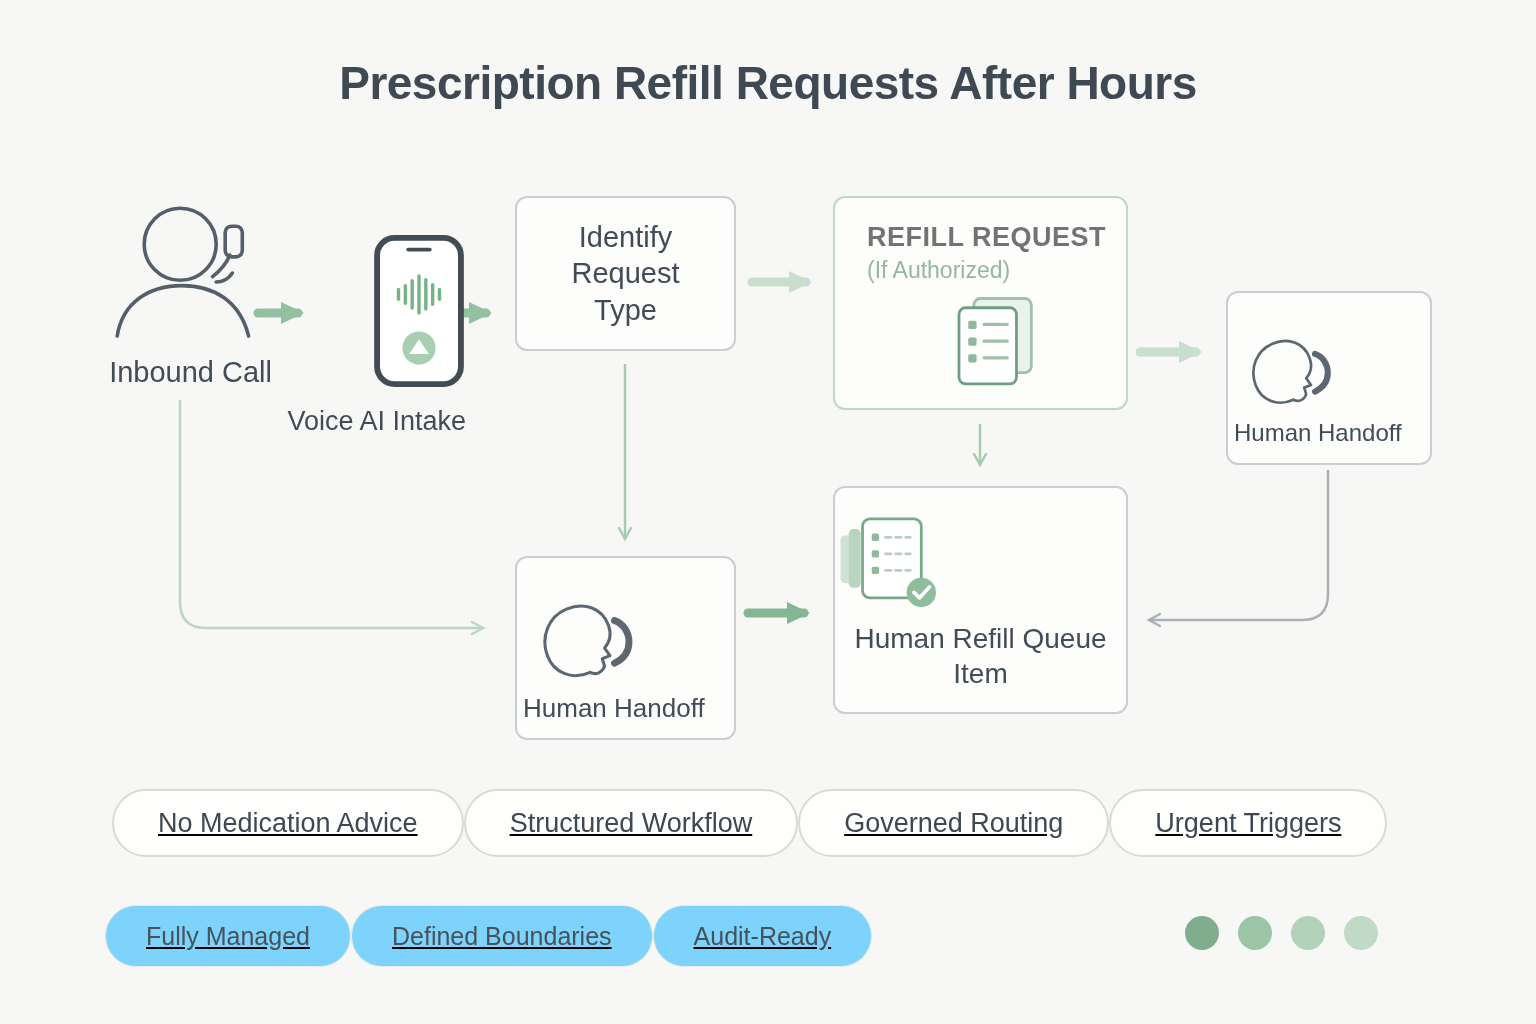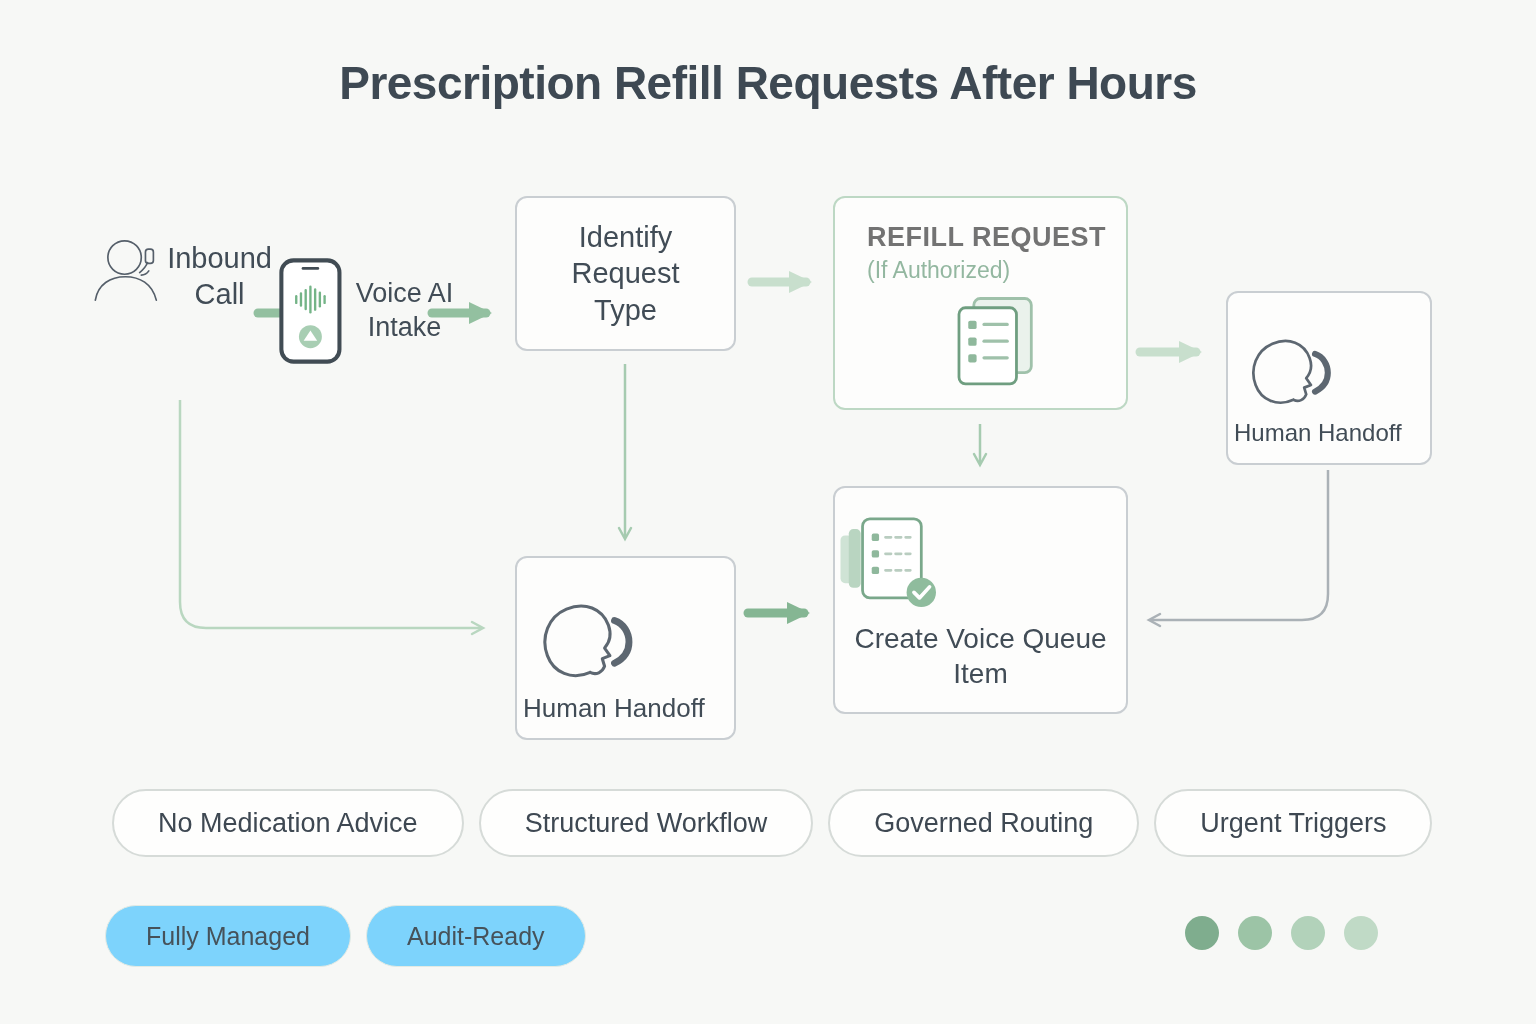--- a/index.html
+++ b/index.html
@@ -9,21 +9,21 @@
     background:#f7f8f6;
   }
   .stage{position:relative;width:1536px;height:1024px;background:#f7f8f6;}
   .title{
     position:absolute;top:56px;left:0;width:1536px;
     text-align:center;font-size:46px;font-weight:700;
     color:#3e4953;letter-spacing:-0.5px;margin:0;
   }
   .arrows{position:absolute;top:0;left:0;pointer-events:none;}
   .node{position:absolute;box-sizing:border-box;}
-  .figure{display:flex;flex-direction:row;align-items:center;}
+  .figure{display:flex;flex-direction:column;align-items:flex-end;}
   .nlabel{font-size:28px;font-weight:500;color:#414c56;text-align:center;line-height:1.25;}
   .box{
     background:#fdfdfc;border:2px solid #c9ced2;border-radius:12px;
     display:flex;flex-direction:column;align-items:flex-start;justify-content:center;
   }
   #identify{left:515px;top:196px;width:221px;height:155px;}
   #identify .nlabel{font-size:29px;padding:0 22px;}
   #refill{
     left:833px;top:196px;width:295px;height:214px;
     border-color:#bdd8c4;align-items:flex-start;justify-content:flex-start;
@@ -34,22 +34,22 @@
   .refill-icon-wrap{align-self:center;margin-top:10px;}
   #handoff-top{left:1226px;top:291px;width:206px;height:174px;padding:14px 6px 10px;}
   #handoff-top .nlabel{font-size:24px;margin-top:2px;}
   #create{left:833px;top:486px;width:295px;height:228px;padding:16px 0 12px;}
   #create .nlabel{font-size:28px;margin-top:8px;}
   #handoff-bottom{left:515px;top:556px;width:221px;height:184px;padding:12px 6px 10px;}
   #handoff-bottom .nlabel{font-size:26px;margin-top:2px;}
   #inbound{left:92px;top:198px;width:180px;}
   #inbound .nlabel{margin-top:14px;font-size:29px;}
   #voice{left:278px;top:233px;width:188px;}
-  #voice .nlabel{font-size:27px;}
-  .badges-row{position:absolute;display:flex;gap:15px;}
+  #voice .nlabel{margin-top:16px;font-size:27px;}
+  .badges-row{position:absolute;display:flex;text-decoration:underline;}
   #badges1{left:112px;top:789px;}
   #badges2{left:105px;top:905px;}
   .pill{
     display:flex;align-items:center;justify-content:center;
     border-radius:999px;white-space:nowrap;
   }
   .pill-r1{
     height:64px;padding:0 44px;background:#fefefd;
     border:2px solid #d6dbd8;font-size:27px;font-weight:500;color:#3e4852;
   }
@@ -174,40 +174,41 @@
         <rect x="40" y="58" width="8" height="8" rx="2"></rect>
       </g>
       <g stroke="#b9cdc0" stroke-width="3" stroke-linecap="round" stroke-dasharray="6 5">
         <line x1="55" y1="26" x2="82" y2="26"></line>
         <line x1="55" y1="44" x2="82" y2="44"></line>
         <line x1="55" y1="62" x2="82" y2="62"></line>
       </g>
       <circle cx="94" cy="86" r="16" fill="#8fbc9d"></circle>
       <path d="M86,86 L92,92 L103,80" fill="none" stroke="#ffffff" stroke-width="4" stroke-linecap="round" stroke-linejoin="round"></path>
     </svg>
-    <div class="nlabel">Create Voice Queue Item</div>
+    <div class="nlabel">Human Refill Queue Item</div>
   </div>
 
   <div class="node box" id="handoff-bottom">
     <svg width="122" height="116" viewBox="0 0 160 150" fill="none" stroke="#5d6771" stroke-linecap="round" stroke-linejoin="round">
       <path stroke-width="4" d="M88,128 C64,139 40,128 32,106 C23,82 33,55 57,45 C81,35 104,44 112,66 C116,77 114,88 107,96 L114,106 L104,110 L107,120 C104,128 96,132 88,128"></path>
       <path stroke-width="9" d="M120,60 C132,64 139,76 139,88 C139,100 132,110 120,116"></path>
     </svg>
     <div class="nlabel">Human Handoff</div>
   </div>
 
   <div class="badges-row" id="badges1">
     <div class="pill pill-r1">No Medication Advice</div>
     <div class="pill pill-r1">Structured Workflow</div>
     <div class="pill pill-r1">Governed Routing</div>
     <div class="pill pill-r1">Urgent Triggers</div>
   </div>
 
   <div class="badges-row" id="badges2">
     <div class="pill pill-r2">Fully Managed</div>
+    <div class="pill pill-r2">Defined Boundaries</div>
     <div class="pill pill-r2">Audit-Ready</div>
   </div>
 
   <div class="dots">
     <span class="dot" style="background: rgb(127, 173, 142);"></span>
     <span class="dot" style="background: rgb(156, 196, 166);"></span>
     <span class="dot" style="background: rgb(178, 210, 186);"></span>
     <span class="dot" style="background: rgb(192, 218, 198);"></span>
   </div>
 

